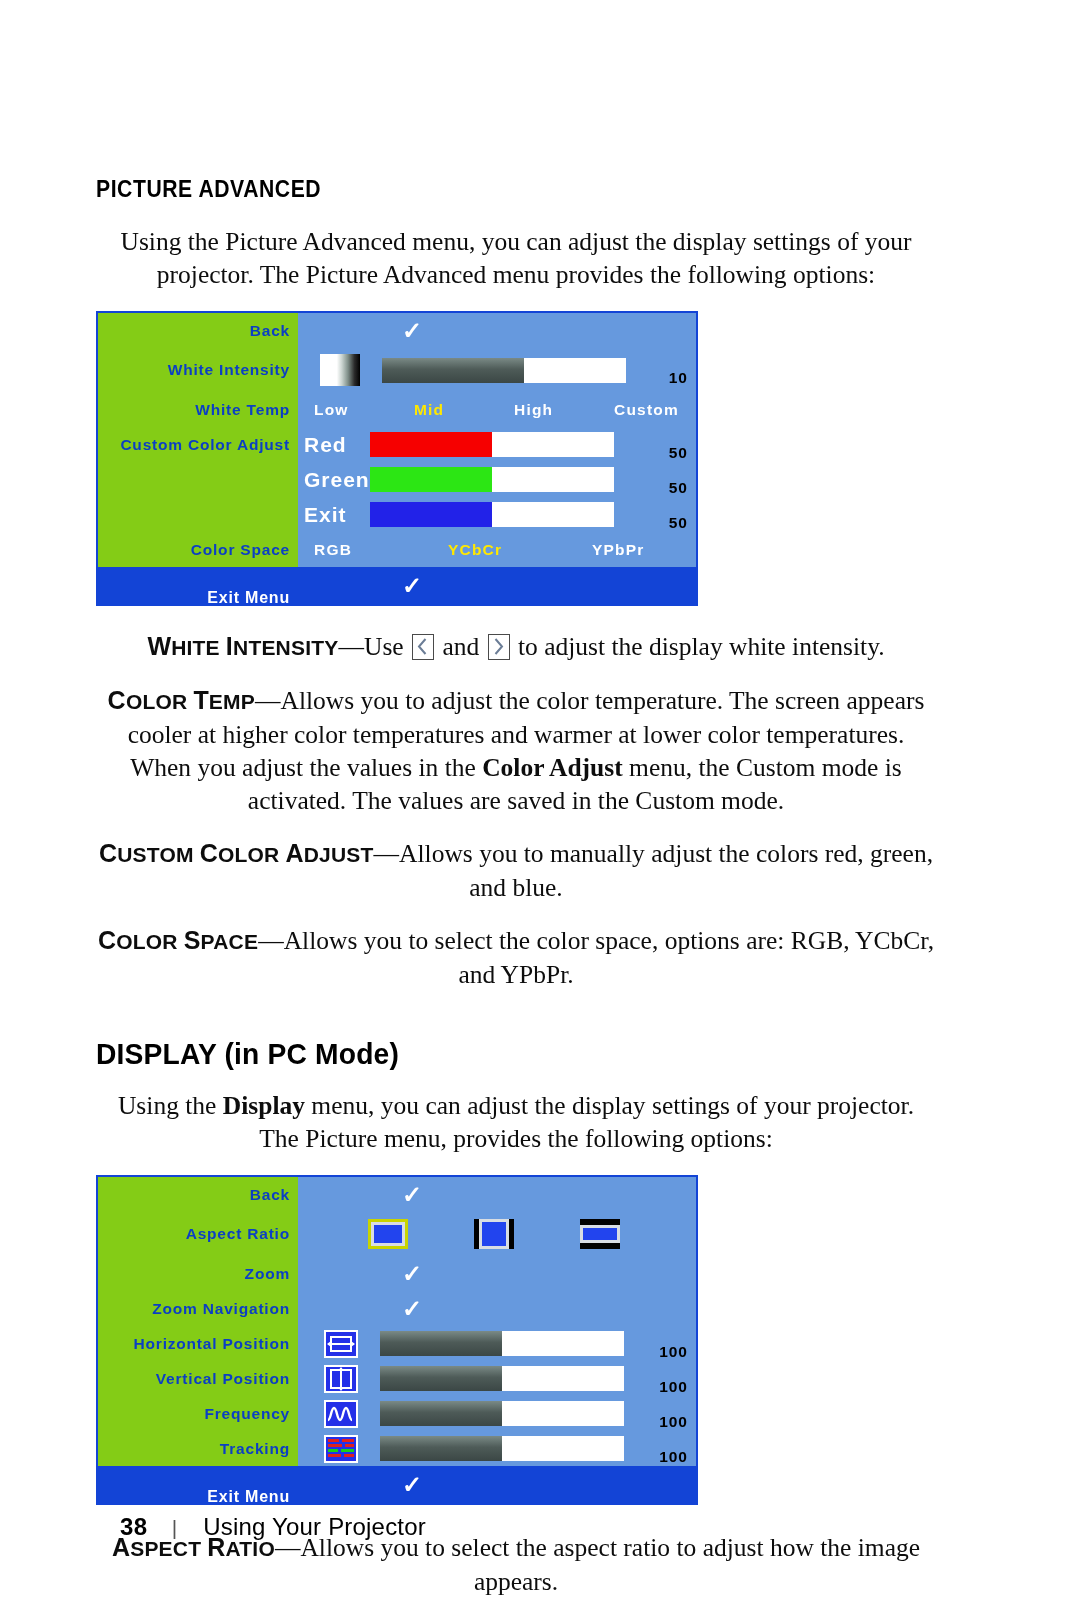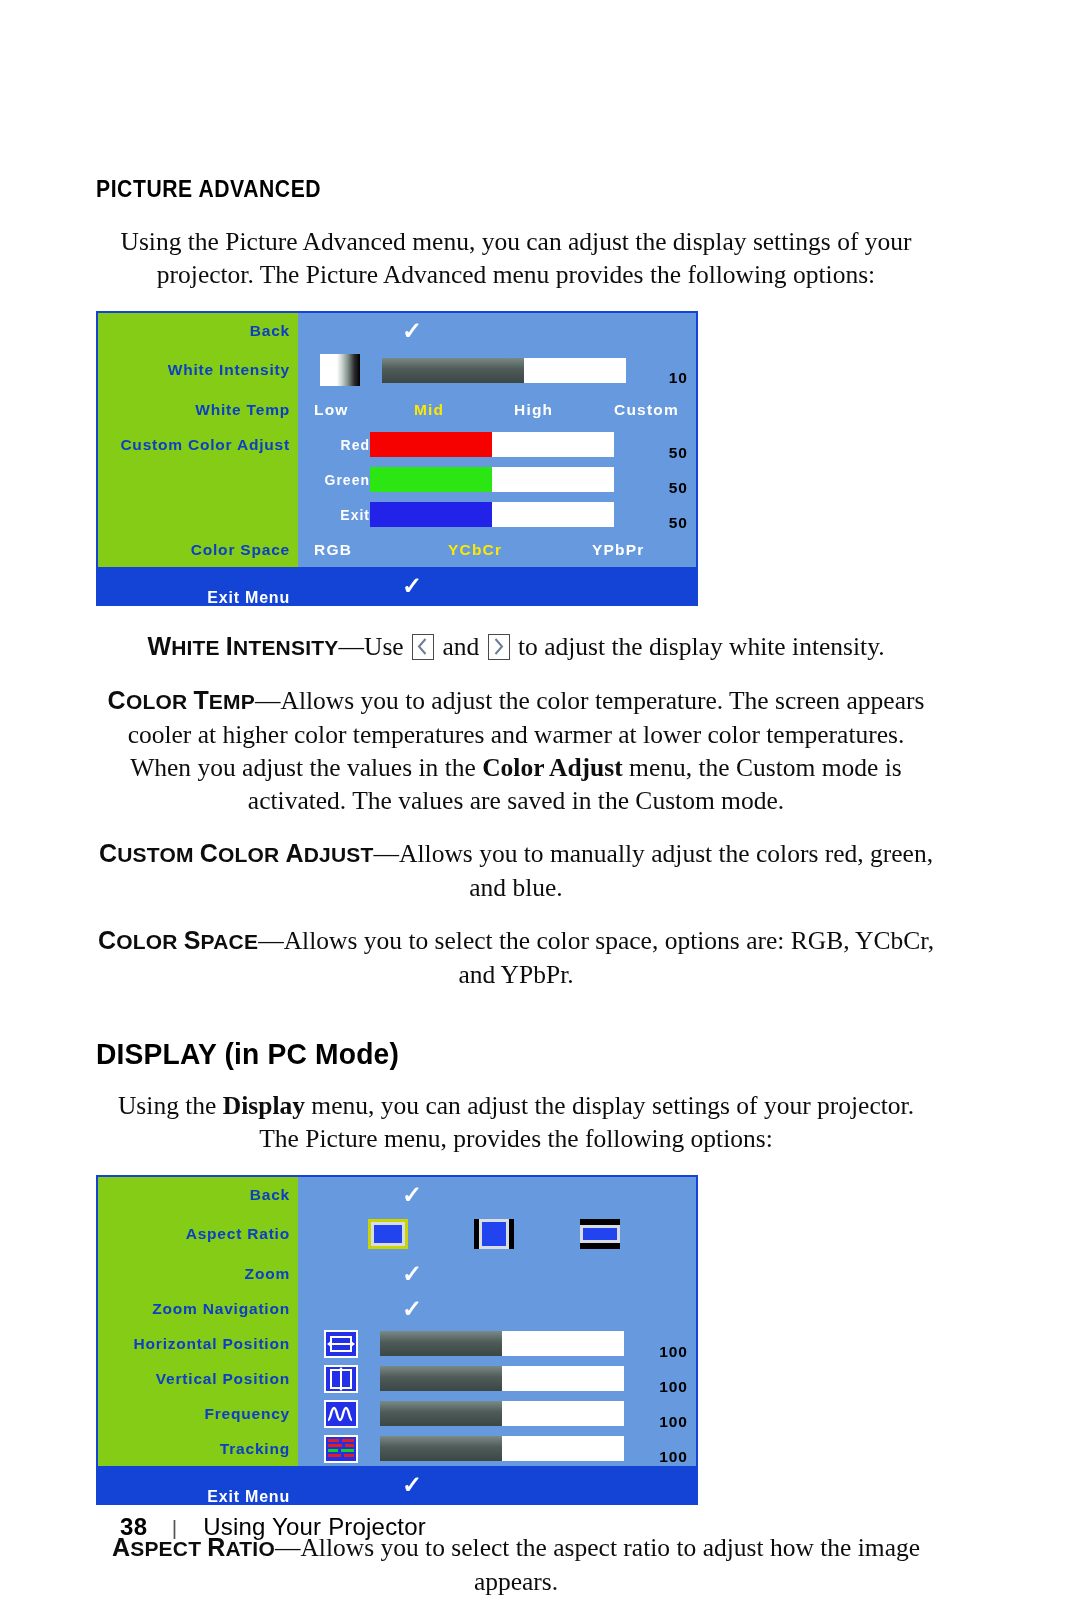--- a/index.html
+++ b/index.html
@@ -191,24 +191,24 @@
     transform: translateY(-50%);
     color: #000000;
     font-size: 15.5px;
     font-weight: bold;
     letter-spacing: 1px;
     margin-top: 8px;
   }
 
   .sub-label {
     width: 72px;
-    text-align: right;
+    text-align: left;
     padding-left: 6px;
     color: #ffffff;
-    font-size: 14px;
+    font-size: 21px;
     font-weight: bold;
     letter-spacing: 1px;
     box-sizing: border-box;
     flex: 0 0 auto;
   }
 
   .opt-row { display: flex; align-items: center; width: 100%; padding-left: 16px; box-sizing: border-box; }
   .opt {
     color: #ffffff;
     font-size: 15.5px;

